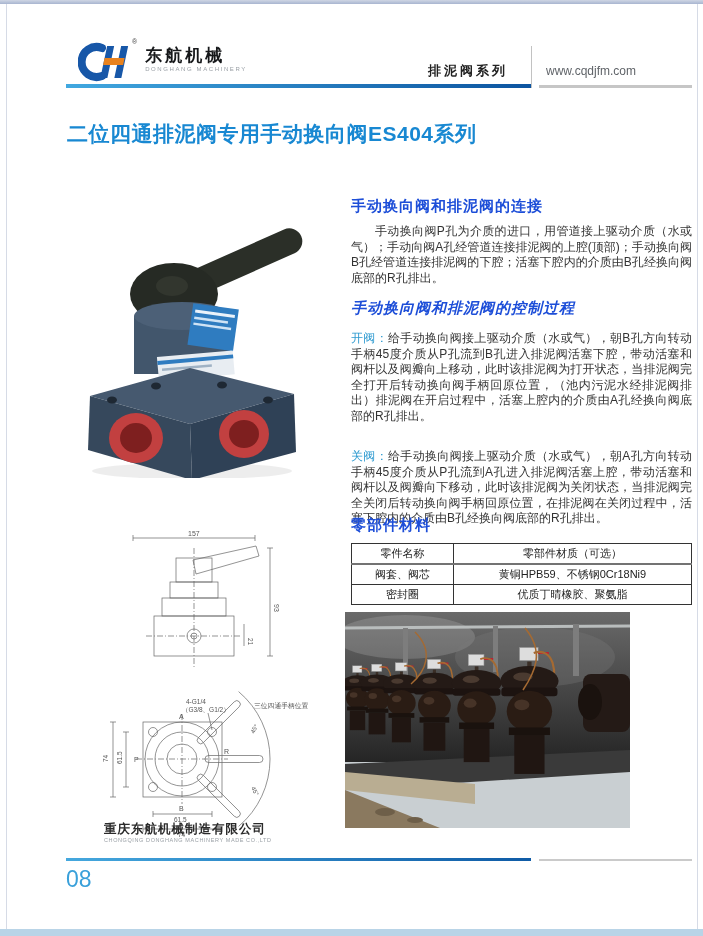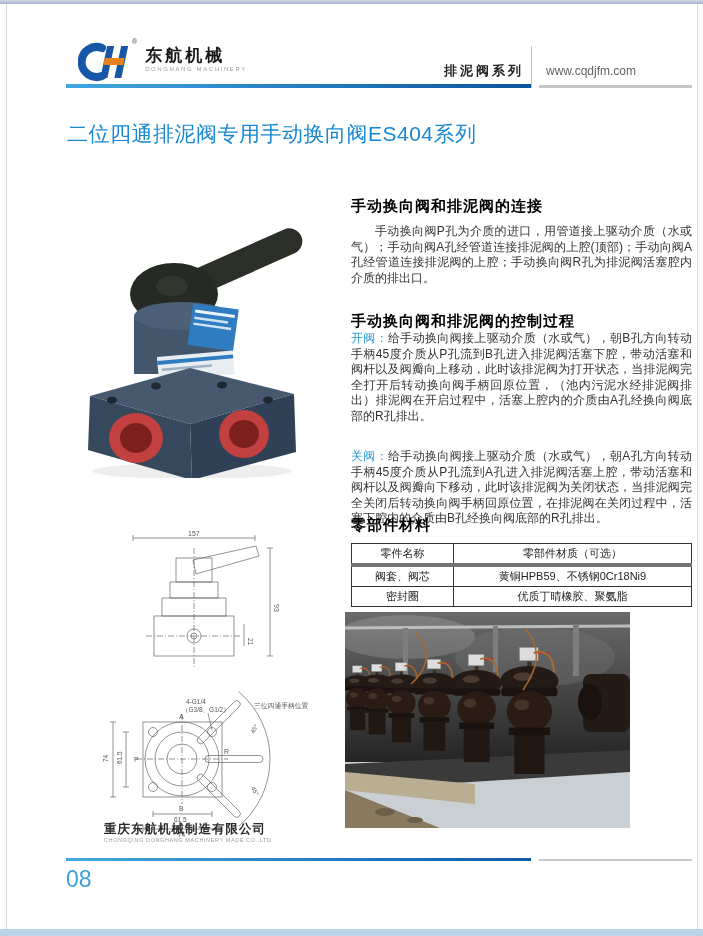--- a/index.html
+++ b/index.html
@@ -12,44 +12,44 @@
   .edge-bottom{left:0;top:929px;width:703px;height:7px;background:#b9d4e7;}
   .edge-left{left:6px;top:4px;width:1px;height:925px;background:#d6dbe6;}
   .edge-right{left:697px;top:4px;width:1px;height:925px;background:#d6dbe6;}
 
   
   .logo-wrap{left:78px;top:42px;display:flex;align-items:flex-start;}
   .logo-text{margin-left:8px;margin-top:4px;}
   .logo-cn{font-size:17px;font-weight:bold;color:#16181a;letter-spacing:3px;line-height:19px;}
   .logo-en{font-size:6px;color:#9aa0a6;letter-spacing:1.6px;line-height:8px;}
   .logo-reg{font-size:7px;color:#444;vertical-align:top;position:relative;top:-4px;}
-  .series-label{left:428px;top:62px;width:96px;text-align:right;font-size:13px;font-weight:bold;
+  .series-label{left:428px;top:62px;width:96px;font-size:13px;font-weight:bold;
                 color:#222;letter-spacing:3px;}
   .hdr-divider{left:531px;top:46px;width:1px;height:42px;background:#c2c2c2;}
   .site-url{left:546px;top:64px;font-size:12px;color:#5f6368;}
   .hdr-line-blue{left:66px;top:84px;width:465px;height:4px;
                  background:linear-gradient(90deg,#41a8e0,#0c54a0);}
   .hdr-line-gray{left:539px;top:85px;width:153px;height:3px;background:#c6c6c6;}
 
   
-  .page-title{left:67px;top:120px;font-size:21px;font-weight:normal;color:#1888d2;letter-spacing:0.5px;}
+  .page-title{left:67px;top:120px;font-size:21px;font-weight:bold;color:#1888d2;letter-spacing:0.5px;}
 
   
   .col-right{left:351px;width:341px;}
-  .sec-h{font-size:15px;font-weight:bold;color:#000000;letter-spacing:1px;}
+  .sec-h{font-size:15px;font-weight:bold;color:#1d4ed8;letter-spacing:1px;}
   .body-p{font-size:12px;line-height:15.5px;color:#333;text-align:justify;text-indent:2em;
           width:341px;margin:0;}
   .ctl-p{text-indent:0;}
   .ctl-label{color:#2d9ad0;font-family:Liberation Serif, serif;}
 
   
   .mat-table{border-collapse:collapse;width:341px;font-size:11px;color:#222;}
   .mat-table th,.mat-table td{border:1px solid #333;text-align:center;padding:2px 4px;
                               font-weight:normal;height:15px;}
-  .mat-table thead th{border-bottom:4px solid #737373;}
+  .mat-table thead th{border-bottom:2px solid #737373;}
   .mat-table .c1{width:30%;}
 
   
   .product-photo{left:72px;top:188px;width:265px;height:290px;}
   .tech-drawing{left:58px;top:528px;width:290px;height:345px;}
   .field-photo{left:345px;top:612px;width:285px;height:216px;}
   .tech-drawing svg text{font-family:"Liberation Sans",sans-serif;}
 
   
   .ftr-line-blue{left:66px;top:858px;width:465px;height:3px;
@@ -132,23 +132,23 @@
           <ellipse cx="172" cy="246" rx="25" ry="24" fill="#c24040"></ellipse>
           <ellipse cx="172" cy="246" rx="15" ry="14" fill="#7e1f1f"></ellipse>
         </g>
       </g>
     </svg>
   </div>
 
   <div class="abs col-right" style="top:197px;">
     <div class="sec-h">手动换向阀和排泥阀的连接</div>
   </div>
-  <p class="abs col-right body-p" style="top:224px;">手动换向阀P孔为介质的进口，用管道接上驱动介质（水或气）；手动向阀A孔经管道连接排泥阀的上腔(顶部)；手动向阀A孔经管道连接排泥阀的上腔；手动换向阀R孔为排泥阀活塞腔内介质的排出口。</p>
-
-  <div class="abs col-right" style="top:312px;">
+  <p class="abs col-right body-p" style="top:224px;">手动换向阀P孔为介质的进口，用管道接上驱动介质（水或气）；手动向阀A孔经管道连接排泥阀的上腔(顶部)；手动换向阀B孔经管道连接排泥阀的下腔；活塞下腔内的介质由B孔经换向阀底部的R孔排出。</p>
+
+  <div class="abs col-right" style="top:299px;font-style:italic;">
     <div class="sec-h">手动换向阀和排泥阀的控制过程</div>
   </div>
   <p class="abs col-right body-p ctl-p" style="top:331px;">
     <span class="ctl-label">开阀：</span><span>给手动换向阀接上驱动介质（水或气），朝B孔方向转动手柄45度介质从P孔流到B孔进入排泥阀活塞下腔，带动活塞和阀杆以及阀瓣向上移动，此时该排泥阀为打开状态，当排泥阀完全打开后转动换向阀手柄回原位置，（池内污泥水经排泥阀排出）排泥阀在开启过程中，活塞上腔内的介质由A孔经换向阀底部的R孔排出。</span>
   </p>
   <p class="abs col-right body-p ctl-p" style="top:425px;margin-top:24px;">
     <span class="ctl-label">关阀：</span><span>给手动换向阀接上驱动介质（水或气），朝A孔方向转动手柄45度介质从P孔流到A孔进入排泥阀活塞上腔，带动活塞和阀杆以及阀瓣向下移动，此时该排泥阀为关闭状态，当排泥阀完全关闭后转动换向阀手柄回原位置，在排泥阀在关闭过程中，活塞下腔内的介质由B孔经换向阀底部的R孔排出。</span>
   </p>
 
   <div class="abs col-right" style="top:516px;">

